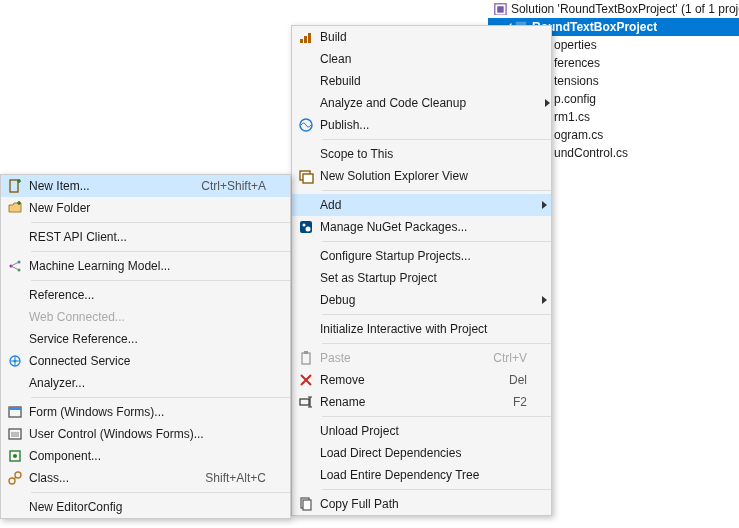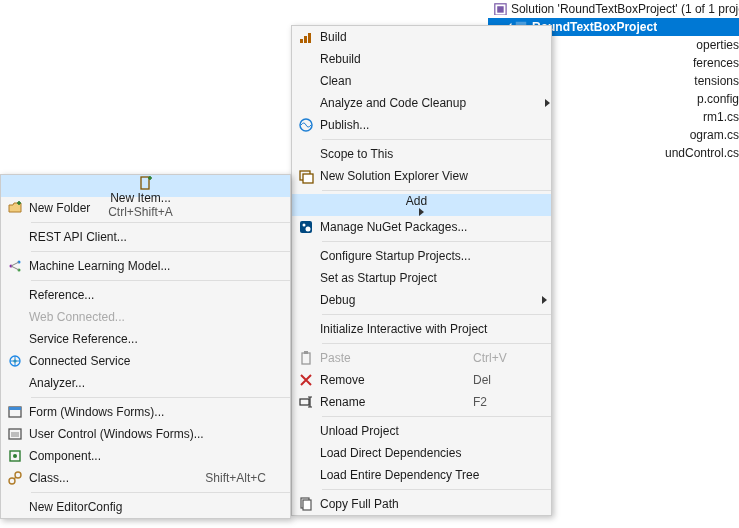--- a/index.html
+++ b/index.html
@@ -3,36 +3,36 @@
 <meta charset="utf-8">
 <style>
   * { box-sizing: border-box; margin: 0; padding: 0; font-family: "Segoe UI", Tahoma, sans-serif; }
   html, body { width: 739px; height: 528px; background: #fff; overflow: hidden; font-size: 12px; color: #1b1b1b; }
 
   
   .sol-explorer { position: absolute; top: 0; left: 488px; width: 251px; }
   .sol-explorer .row { height: 18px; display: flex; align-items: center; padding-left: 6px; }
   .sol-explorer .row.solution { padding-left: 6px; }
   .sol-explorer .row.project { background: #0078d4; color: #fff; padding-left: 20px; font-weight: 600; }
-  .sol-explorer .row.item { padding-left: 48px; justify-content: flex-end; }
+  .sol-explorer .row.item { padding-left: 48px; }
   .sol-explorer .icon { width: 14px; height: 14px; margin-right: 4px; display: inline-flex; align-items: center; justify-content: center; }
   .sol-explorer .tri { width: 0; height: 0; border-left: 4px solid #606060; border-top: 4px solid transparent; border-bottom: 4px solid transparent; margin-right: 2px; transform: rotate(45deg); }
   .sol-explorer .tri.white { border-left-color:#fff; }
   .se-txt { white-space: nowrap; overflow: hidden; }
 
   
   .ctx { position: absolute; background: #f5f5f5; border: 1px solid #ccc; box-shadow: 2px 2px 6px rgba(0,0,0,0.25); }
   .ctx .row { height: 22px; display: flex; align-items: center; }
   .ctx .iconcol { width: 28px; display:flex; align-items:center; justify-content:center; flex-shrink:0; }
   .ctx .label { flex: 1; padding-right: 10px; white-space: nowrap; }
-  .ctx .shortcut { color: #555; padding-right: 10px; white-space: nowrap; min-width: 64px; text-align: left; }
+  .ctx .shortcut { color: #555; padding-right: 10px; white-space: nowrap; min-width: 64px; text-align: right; }
   .ctx .arrow { width: 14px; display:flex; align-items:center; justify-content:center; flex-shrink:0; }
   .ctx .arrow.on::after { content:""; width:0; height:0; border-left:5px solid #333; border-top:4px solid transparent; border-bottom:4px solid transparent; }
   .ctx .sep { height: 1px; background: #ddd; margin: 3px 0 3px 30px; }
-  .ctx .row.hl { background: #cde8ff; flex-direction: column; }
+  .ctx .row.hl { background: #cde8ff; }
   .ctx .row.disabled .label, .ctx .row.disabled .shortcut { color: #aaa; }
 
   .menu-main { top: 25px; left: 291px; width: 261px; }
   .menu-sub  { top: 174px; left: 0px; width: 291px; }
 
   .icn { width:16px; height:16px; display:inline-block; }
   .icn svg { width:16px; height:16px; display:block; }
 
 </style>
 </head>
@@ -100,27 +100,27 @@
             <rect x="10" y="4" width="3" height="10" fill="#b06000"></rect>
           </svg>
         </span>
       </span>
       <span class="label">Build</span>
       <span class="shortcut"></span>
       <span class="arrow"></span>
     </div>
     <div class="row">
       <span class="iconcol"></span>
+      <span class="label">Clean</span>
+      <span class="shortcut"></span>
+      <span class="arrow"></span>
+    </div>
+    <div class="row">
+      <span class="iconcol"></span>
       <span class="label">Rebuild</span>
-      <span class="shortcut"></span>
-      <span class="arrow"></span>
-    </div>
-    <div class="row">
-      <span class="iconcol"></span>
-      <span class="label">Clean</span>
       <span class="shortcut"></span>
       <span class="arrow"></span>
     </div>
     <div class="row">
       <span class="iconcol"></span>
       <span class="label">Analyze and Code Cleanup</span>
       <span class="shortcut"></span>
       <span class="arrow on"></span>
     </div>
     <div class="row">

